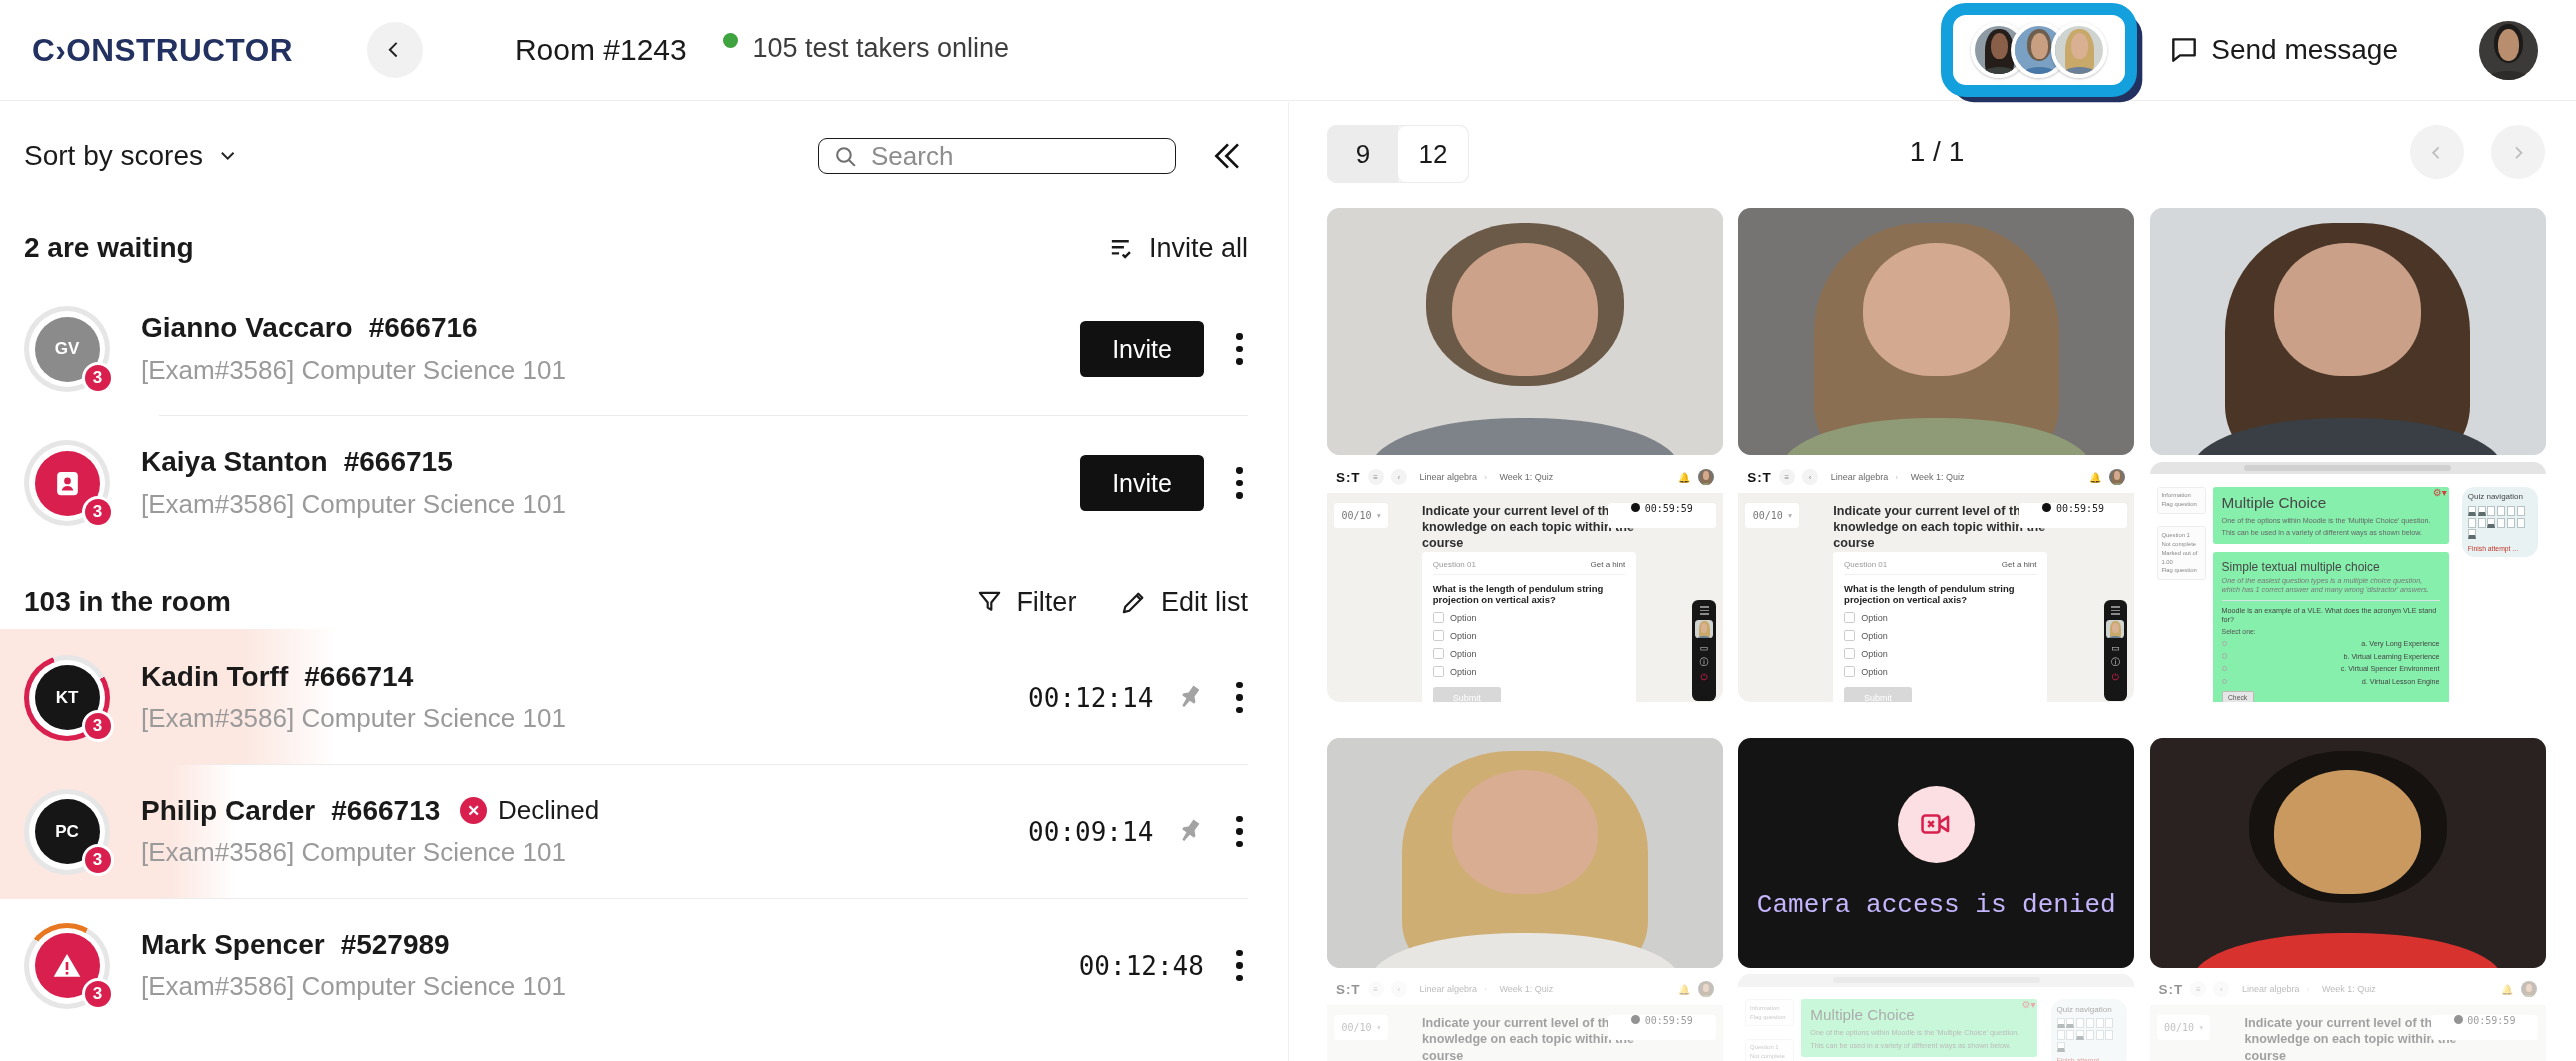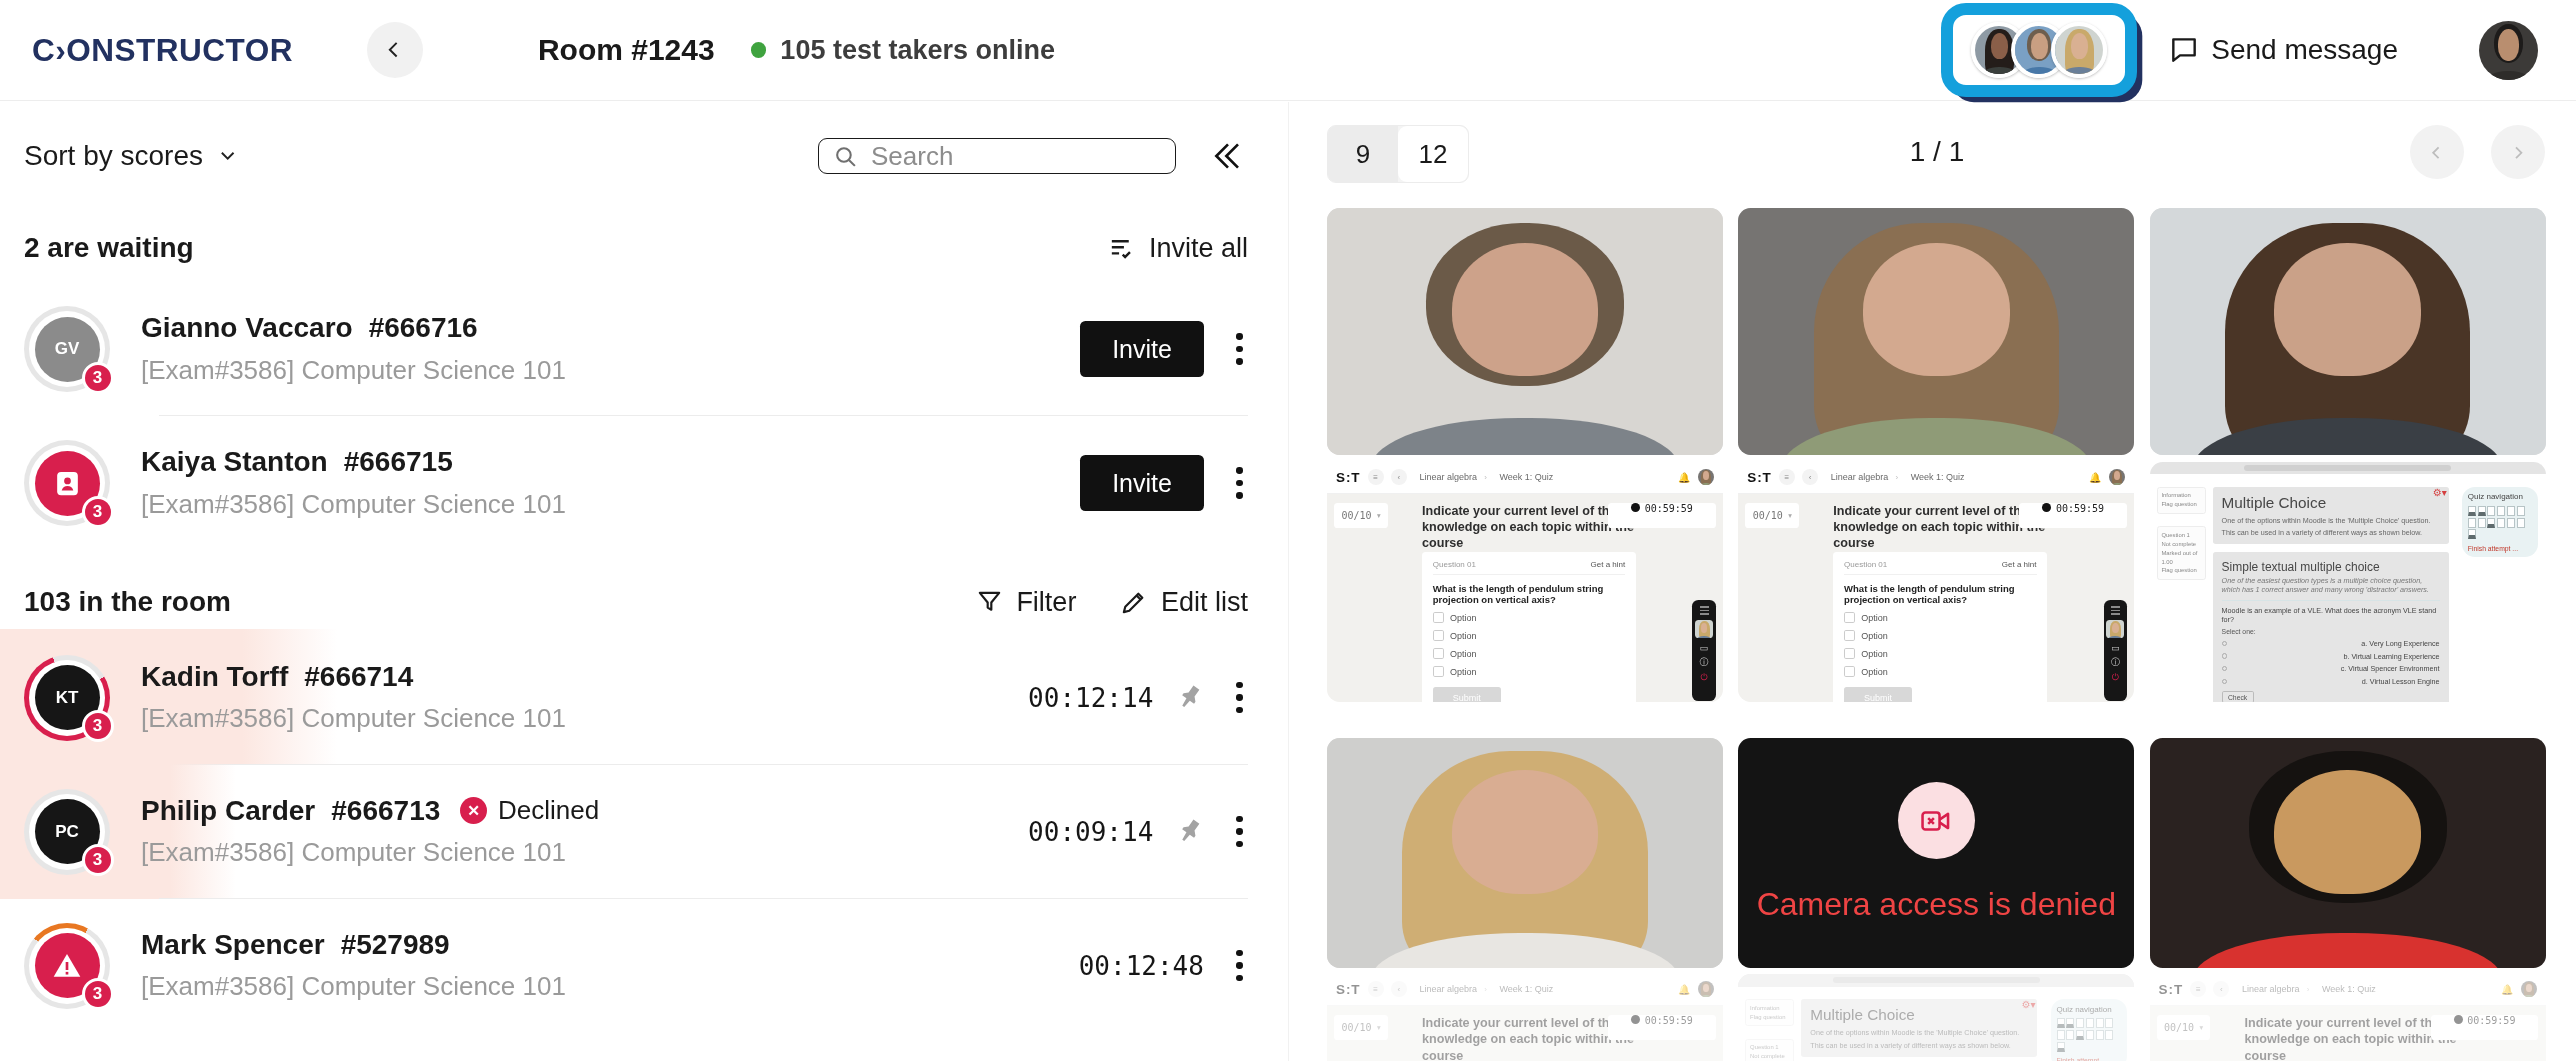--- a/index.html
+++ b/index.html
@@ -7,21 +7,21 @@
     font-family:"Liberation Sans", sans-serif; color:#1a1a1a; }
   .mono { font-family:"DejaVu Sans Mono", monospace; }
 
   
   .header { position:absolute; left:0; top:0; width:2576px; height:101px;
     display:flex; align-items:center; border-bottom:0.9px solid #ededed; background:#fff; z-index:30;}
   .logo { margin-left:32px; font-size:31.5px; font-weight:bold; letter-spacing:0.5px; color:#223160; }
   .back-btn { margin-left:74px; width:56px; height:56px; border-radius:50%; background:#f1f1f1;
     display:flex; align-items:center; justify-content:center; cursor:pointer; }
   .back-btn svg { width:23.4px; height:23.4px; stroke:#222; }
-  .room-group { margin-left:115px; display:flex; align-items:center;font-weight:bold; }
+  .room-group { margin-left:92px; display:flex; align-items:flex-start; }
   .room-title { font-size:30px; color:#1a1a1a; }
   .online-dot { width:15.3px; height:15.3px; border-radius:50%; background:#3fa33f; margin-left:36px; }
   .online-text { font-size:27px; color:#3d3d3d; margin-left:14.4px; }
 
   .watch-box { margin-left:auto; position:relative; display:flex; align-items:center;
     padding:7.2px 18px; border:12.6px solid #14a0dc; border-radius:25px; background:#fff;
     box-shadow:8px 8px 0 -2.7px #223160; }
   .mini-ava { width:56px; height:56px; border-radius:50%; border:4.5px solid #fff; position:relative;
     overflow:hidden; box-shadow:0 0.9px 2.7px rgba(0,0,0,.25); }
   .mini-ava + .mini-ava { margin-left:-16px; }
@@ -134,21 +134,21 @@
   .cam { position:relative; width:396px; height:247px; border-radius:12.6px; overflow:hidden; background:#ddd; }
   .row2 .cam { height:230px; }
   .scr { position:relative; width:396px; height:240px; border-radius:12.6px; overflow:hidden; background:#fff;
     margin-top:6.3px; }
   .scr.faded::after { content:""; position:absolute; inset:0; background:rgba(255,255,255,.55); z-index:9; }
 
   .cam.denied { background:#141414; display:flex; flex-direction:column; align-items:center; justify-content:center; }
   .denied-circ { width:77px; height:77px; border-radius:50%; background:#fbdfe2; display:flex;
     align-items:center; justify-content:center; }
   .denied-circ svg { width:34px; height:34px; stroke:#d81f4d; }
-  .denied-text { color:#ef4444; font-size:32px; margin-top:27px; }
+  .denied-text { color:#c4b5fd; font-size:26px; margin-top:27px;font-family:Liberation Mono, monospace; }
 
   
   .qs-header { height:32px; background:#fff; border-bottom:0.9px solid #f0f0f0; display:flex; align-items:center;
     padding:0 9px; gap:7.2px; }
   .qs-logo { font-size:13.5px; font-weight:bold; letter-spacing:0.9px; color:#111; }
   .qs-circ { width:16px; height:16px; border-radius:50%; background:#f3f3f3; color:#888; font-size:8px;
     display:flex; align-items:center; justify-content:center; }
   .qs-crumb { font-size:9px; color:#6a6a6a; margin-left:5.4px; }
   .qs-sep { font-size:8px; color:#c0c0c0; }
   .qs-right { margin-left:auto; display:flex; align-items:center; gap:7.2px; }
@@ -184,21 +184,21 @@
   
   .ms-chrome { height:12.6px; background:#e4e4e4; display:flex; justify-content:center; align-items:center; }
   .ms-chrome i { width:207px; height:6.3px; background:#d0d0d0; border-radius:3.6px; }
   .ms-body { position:relative; height:228px; background:#fff; }
   .ms-side { position:absolute; left:7.2px; top:12.6px; width:49px; }
   .ms-sbox { border:0.9px solid #ededed; background:#fcfcfc; border-radius:2.7px; padding:3.6px; font-size:5.9px;
     color:#8a8a8a; line-height:1.5; }
   .ms-sbox + .ms-sbox { margin-top:12.6px; }
   .ms-main { position:absolute; left:63px; top:12.6px; width:236px; }
   .ms-gear { position:absolute; right:1.8px; top:0; font-size:10px; color:#d43f3f; z-index:2; }
-  .ms-card { background:#e5e5e5; border-radius:2.7px; padding:7.2px 9px; }
+  .ms-card { background:#86efac; border-radius:2.7px; padding:7.2px 9px; }
   .ms-card + .ms-card { margin-top:8px; }
   .ms-h1 { font-size:15.3px; color:#474747; font-weight:400; }
   .ms-p { font-size:7.2px; color:#666; margin-top:3.6px; }
   .ms-h2 { font-size:12px; color:#474747; font-weight:400; }
   .ms-pi { font-size:7.2px; color:#777; font-style:italic; margin-top:2.7px; }
   .ms-hr { height:0.9px; background:#d7e4e6; margin:5.4px 0; }
   .ms-q { font-size:7.2px; color:#444; }
   .ms-sel { font-size:6.8px; color:#555; margin-top:4.5px; }
   .ms-ro { display:flex; align-items:center; margin-top:3.6px;justify-content:space-between; }
   .ms-ro i { width:5.4px; height:5.4px; border:0.9px solid #aaa; border-radius:50%; }

